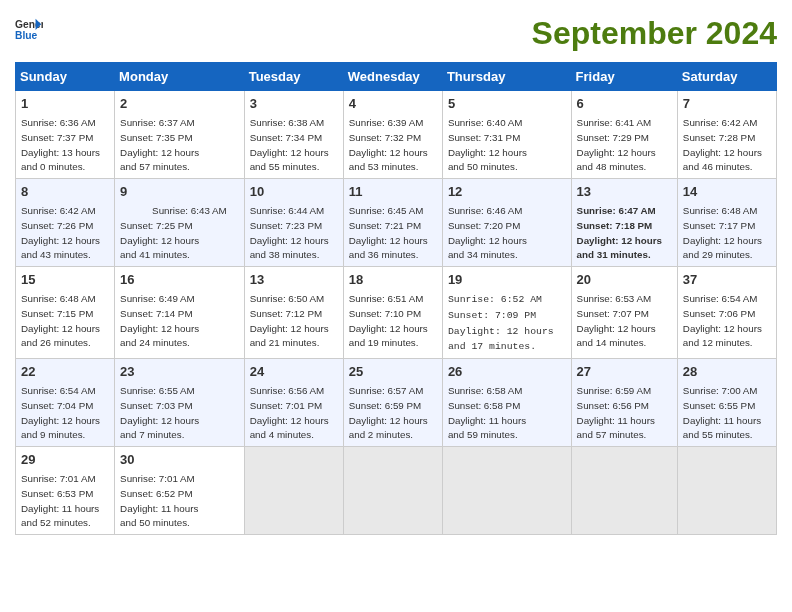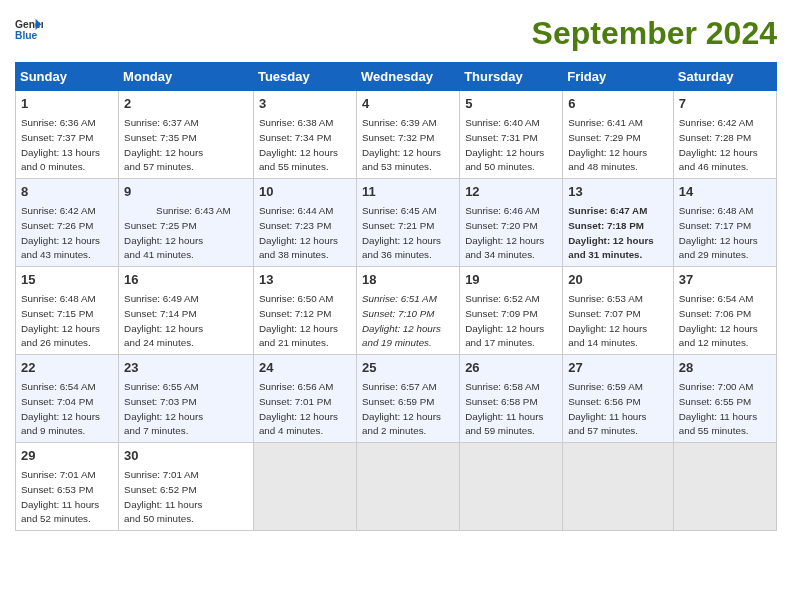--- a/index.html
+++ b/index.html
@@ -176,25 +176,25 @@
 Daylight: 12 hours
 and 26 minutes.</span></td>
         <td><span class="day-num">16</span><span class="day-info" style="white-space: pre-line;">Sunrise: 6:49 AM
 Sunset: 7:14 PM
 Daylight: 12 hours
 and 24 minutes.</span></td>
         <td><span class="day-num">13</span><span class="day-info" style="white-space: pre-line;">Sunrise: 6:50 AM
 Sunset: 7:12 PM
 Daylight: 12 hours
 and 21 minutes.</span></td>
-        <td><span class="day-num">18</span><span class="day-info" style="white-space: pre-line; font-style: italic;">Sunrise: 6:51 AM
+        <td><span class="day-num">18</span><span class="day-info" style="white-space: pre-line;">Sunrise: 6:51 AM
 Sunset: 7:10 PM
 Daylight: 12 hours
 and 19 minutes.</span></td>
-        <td><span class="day-num">19</span><span class="day-info" style="white-space: pre-line;">Sunrise: 6:52 AM
+        <td><span class="day-num">19</span><span class="day-info" style="white-space: pre-line; font-family: Liberation Mono, monospace;">Sunrise: 6:52 AM
 Sunset: 7:09 PM
 Daylight: 12 hours
 and 17 minutes.</span></td>
         <td><span class="day-num">20</span><span class="day-info" style="white-space: pre-line;">Sunrise: 6:53 AM
 Sunset: 7:07 PM
 Daylight: 12 hours
 and 14 minutes.</span></td>
         <td><span class="day-num">37</span><span class="day-info" style="white-space: pre-line;">Sunrise: 6:54 AM
 Sunset: 7:06 PM
 Daylight: 12 hours

